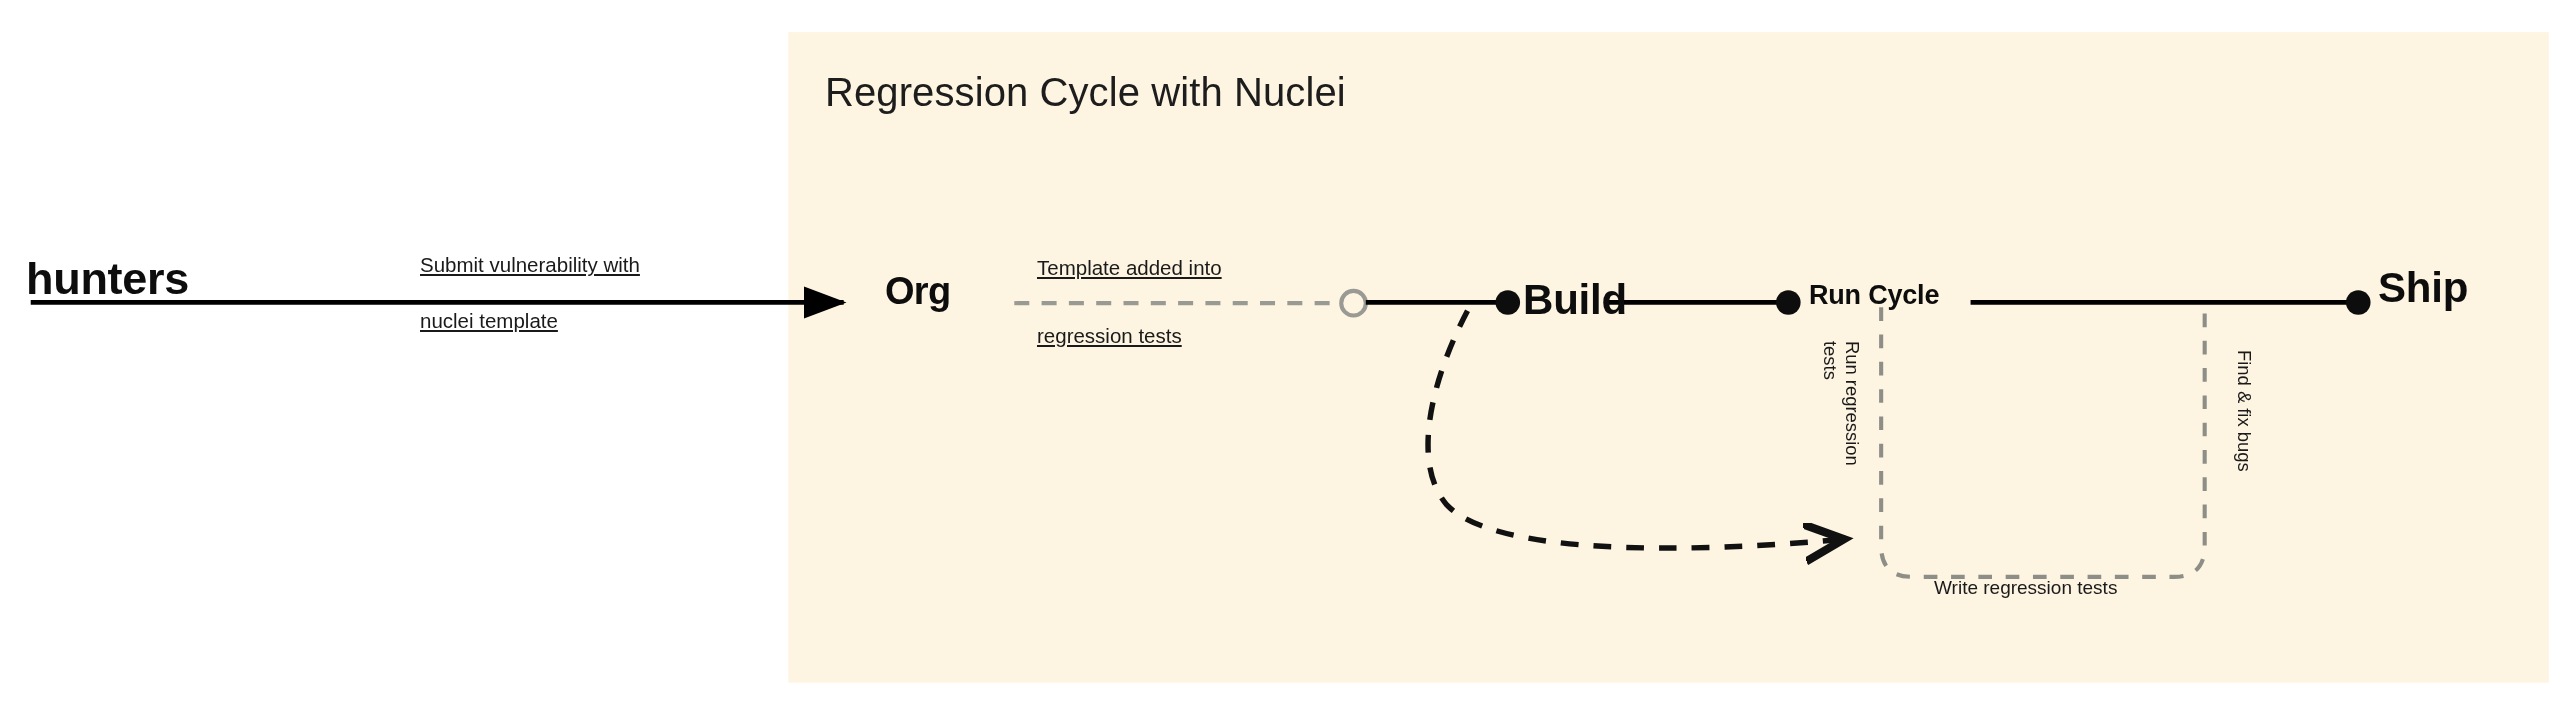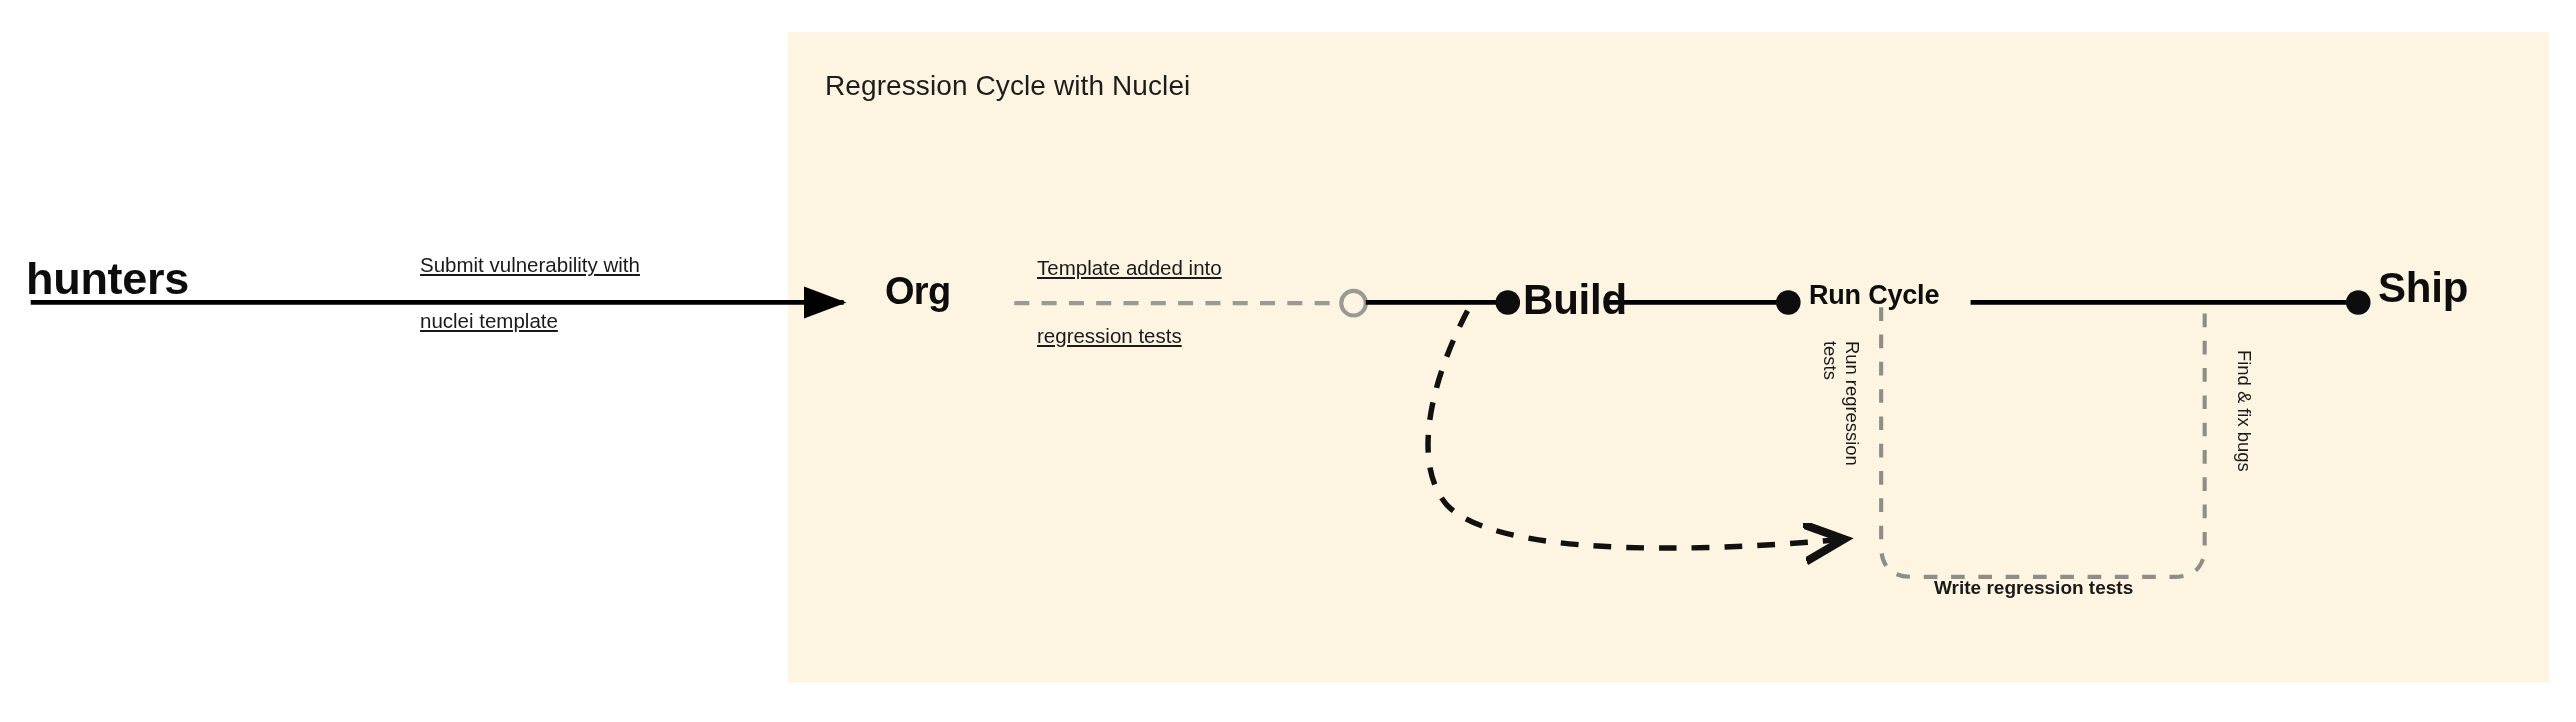--- a/index.html
+++ b/index.html
@@ -26,21 +26,20 @@
     width: 2576px;
     height: 723px;
   }
 
   
   .txt {
     position: absolute;
     white-space: pre;
     color: #111111;
     line-height: 1.0;
-    font-weight: bold;
   }
 
   .headline {
     font-size: 45px;
     font-weight: 700;
     letter-spacing: -0.3px;
     color: #0d0d0d;
   }
   #hunters-line-1 { left: 26px; top: 197px; }
   #hunters-line-2 { left: 26px; top: 256px; }
@@ -50,21 +49,21 @@
     font-weight: 400;
     color: #1a1a1a;
     text-decoration: underline;
   }
   #submit-label-1 { left: 420px; top: 255px; }
   #submit-label-2 { left: 420px; top: 311px; }
 
   #panel-title {
     left: 825px;
     top: 72px;
-    font-size: 28px;
+    font-size: 40px;
     font-weight: 400;
     color: #1d1d1d;
     letter-spacing: 0.1px;
   }
 
   #node-org {
     left: 885px;
     top: 272px;
     font-size: 38px;
     font-weight: 700;

